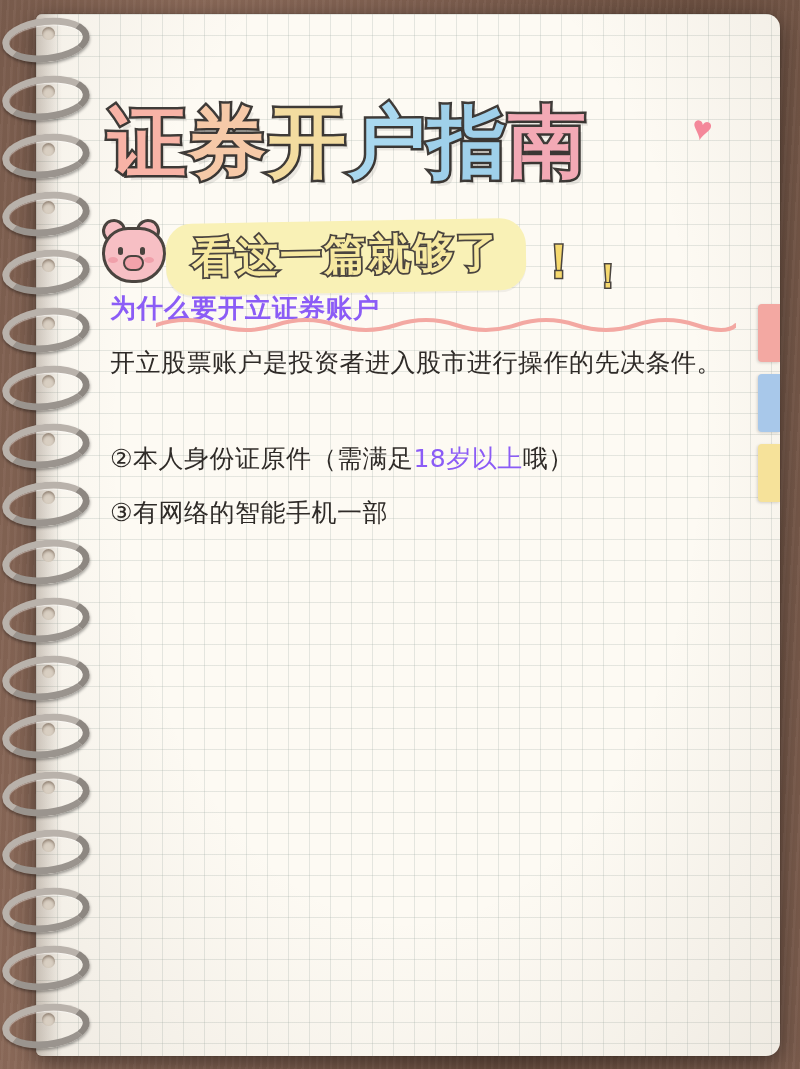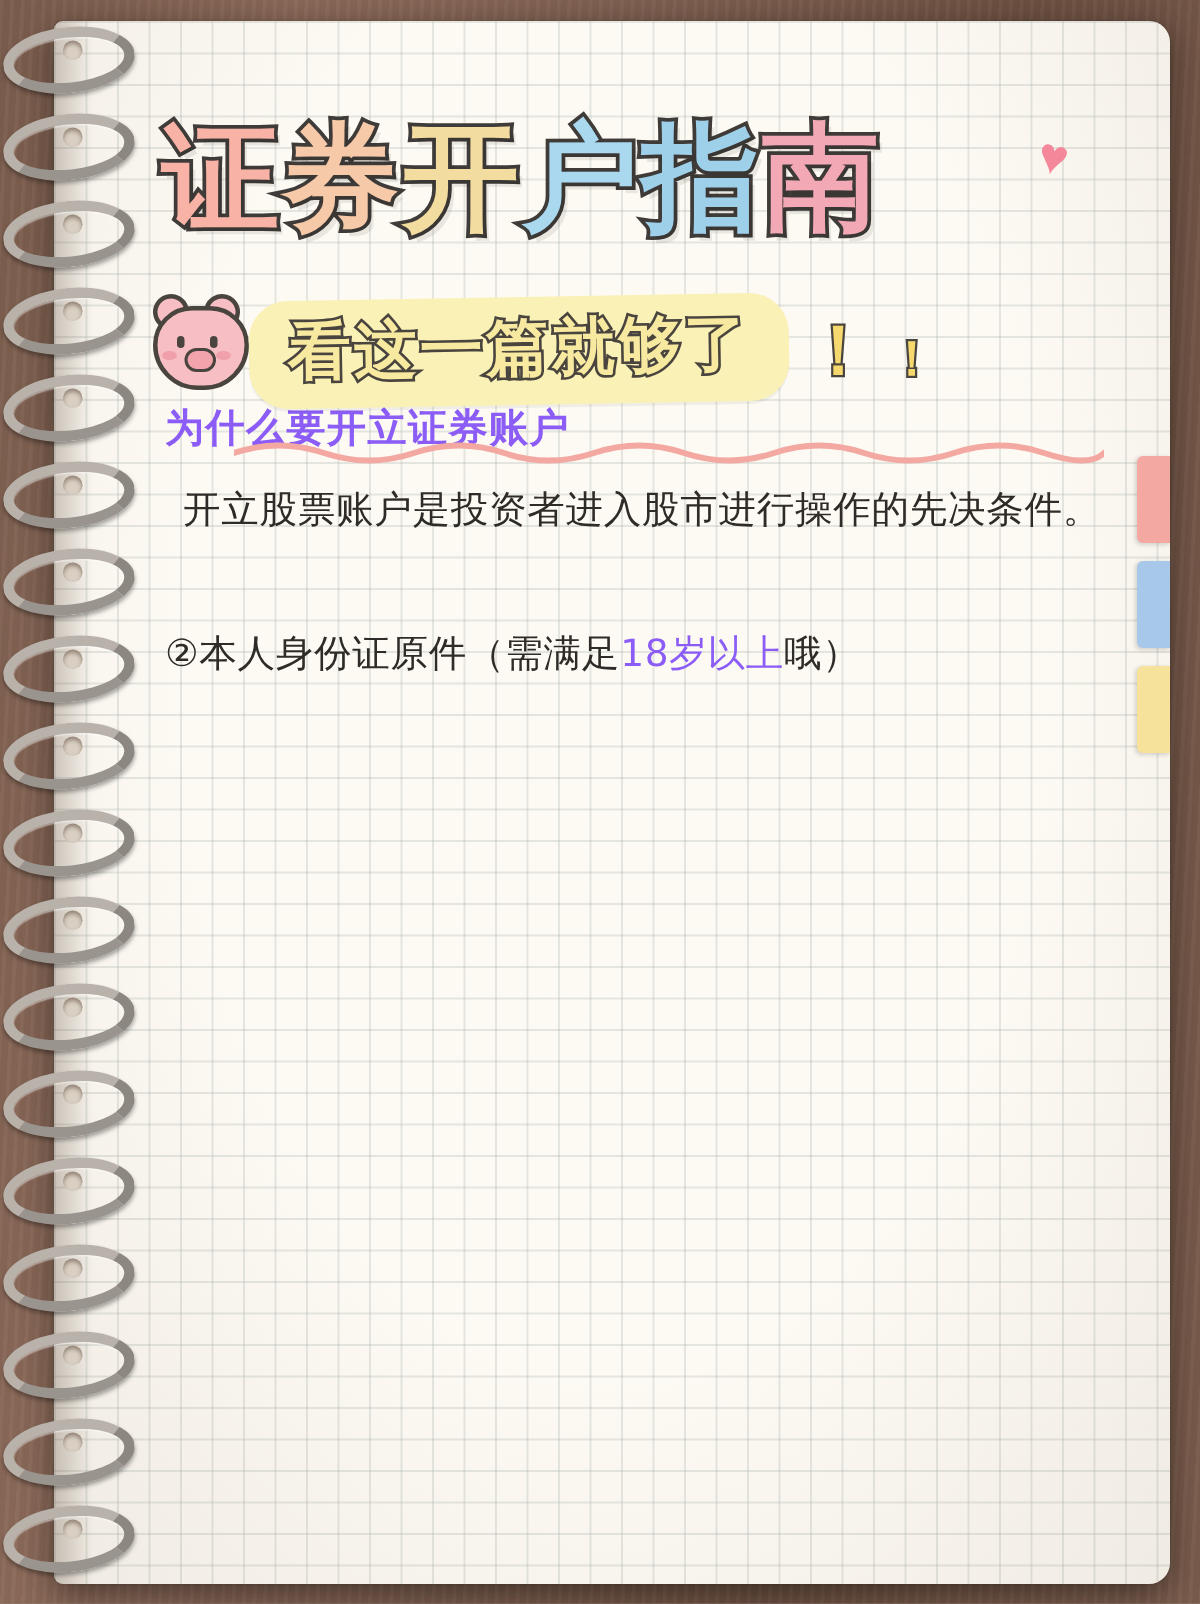--- a/index.html
+++ b/index.html
@@ -114,20 +114,21 @@
     border-radius: 4px 0 0 4px;
     box-shadow: -1px 1px 3px rgba(0,0,0,.15);
     z-index: 5;
   }
 
   
   .content {
     position: relative;
     z-index: 3;
     padding: 32px 46px 0 54px;
+    margin-top: 23px;
   }
 
   
   .title-wrap {
     position: relative;
     height: 210px;
   }
   .main-title {
     font-family: "DejaVu Sans", sans-serif;
     font-weight: bold;
@@ -161,21 +162,21 @@
     font-size: 34px;
     transform: rotate(12deg);
   }
 
   
   .subtitle-row {
     position: absolute;
     top: 152px;
     left: 76px;
     display: flex;
-    align-items: center;
+    align-items: flex-end;
     gap: 10px;
   }
   .sub-banner {
     background: #f9f1b6;
     border-radius: 26px;
     padding: 6px 26px 10px 26px;
     transform: rotate(-1deg);
     box-shadow: 0 2px 0 rgba(0,0,0,.05);
   }
   .sub-banner .sub-text {
@@ -270,21 +271,20 @@
     letter-spacing: 1px;
     margin: 12px 0 10px 20px;
   }
   .para {
     font-family: "DejaVu Sans", sans-serif;
     font-size: 25px;
     line-height: 54px;
     color: #2f2b28;
     margin: 0 0 2px 20px;
     letter-spacing: .5px;
-    text-align: right;
   }
   .list-item {
     font-family: "DejaVu Sans", sans-serif;
     font-size: 25px;
     line-height: 54px;
     color: #2f2b28;
     margin: 0 0 0 20px;
     letter-spacing: .5px;
   }
   .hl-pink {
@@ -339,20 +339,21 @@
       </svg>
     </div>
 
     <div class="section-head">为什么要开立证券账户</div>
     <p class="para">开立股票账户是投资者进入股市进行操作的先决条件。</p>
 
     <div class="gap-md"></div>
 
     <div class="gap-sm"></div>
     <p class="list-item"><span>②本人身份证原件（需满足</span><span class="hl-pink">18岁以上</span><span>哦）</span></p>
+    <p class="list-item">③有网络的智能手机一部</p>
 
   </div>
 </div>
 
 <div class="spiral">
   <div class="ring" style="top:18px;">
       <div class="wire"></div>
       <div class="hole"></div>
     </div>
   <div class="ring" style="top:76px;">

